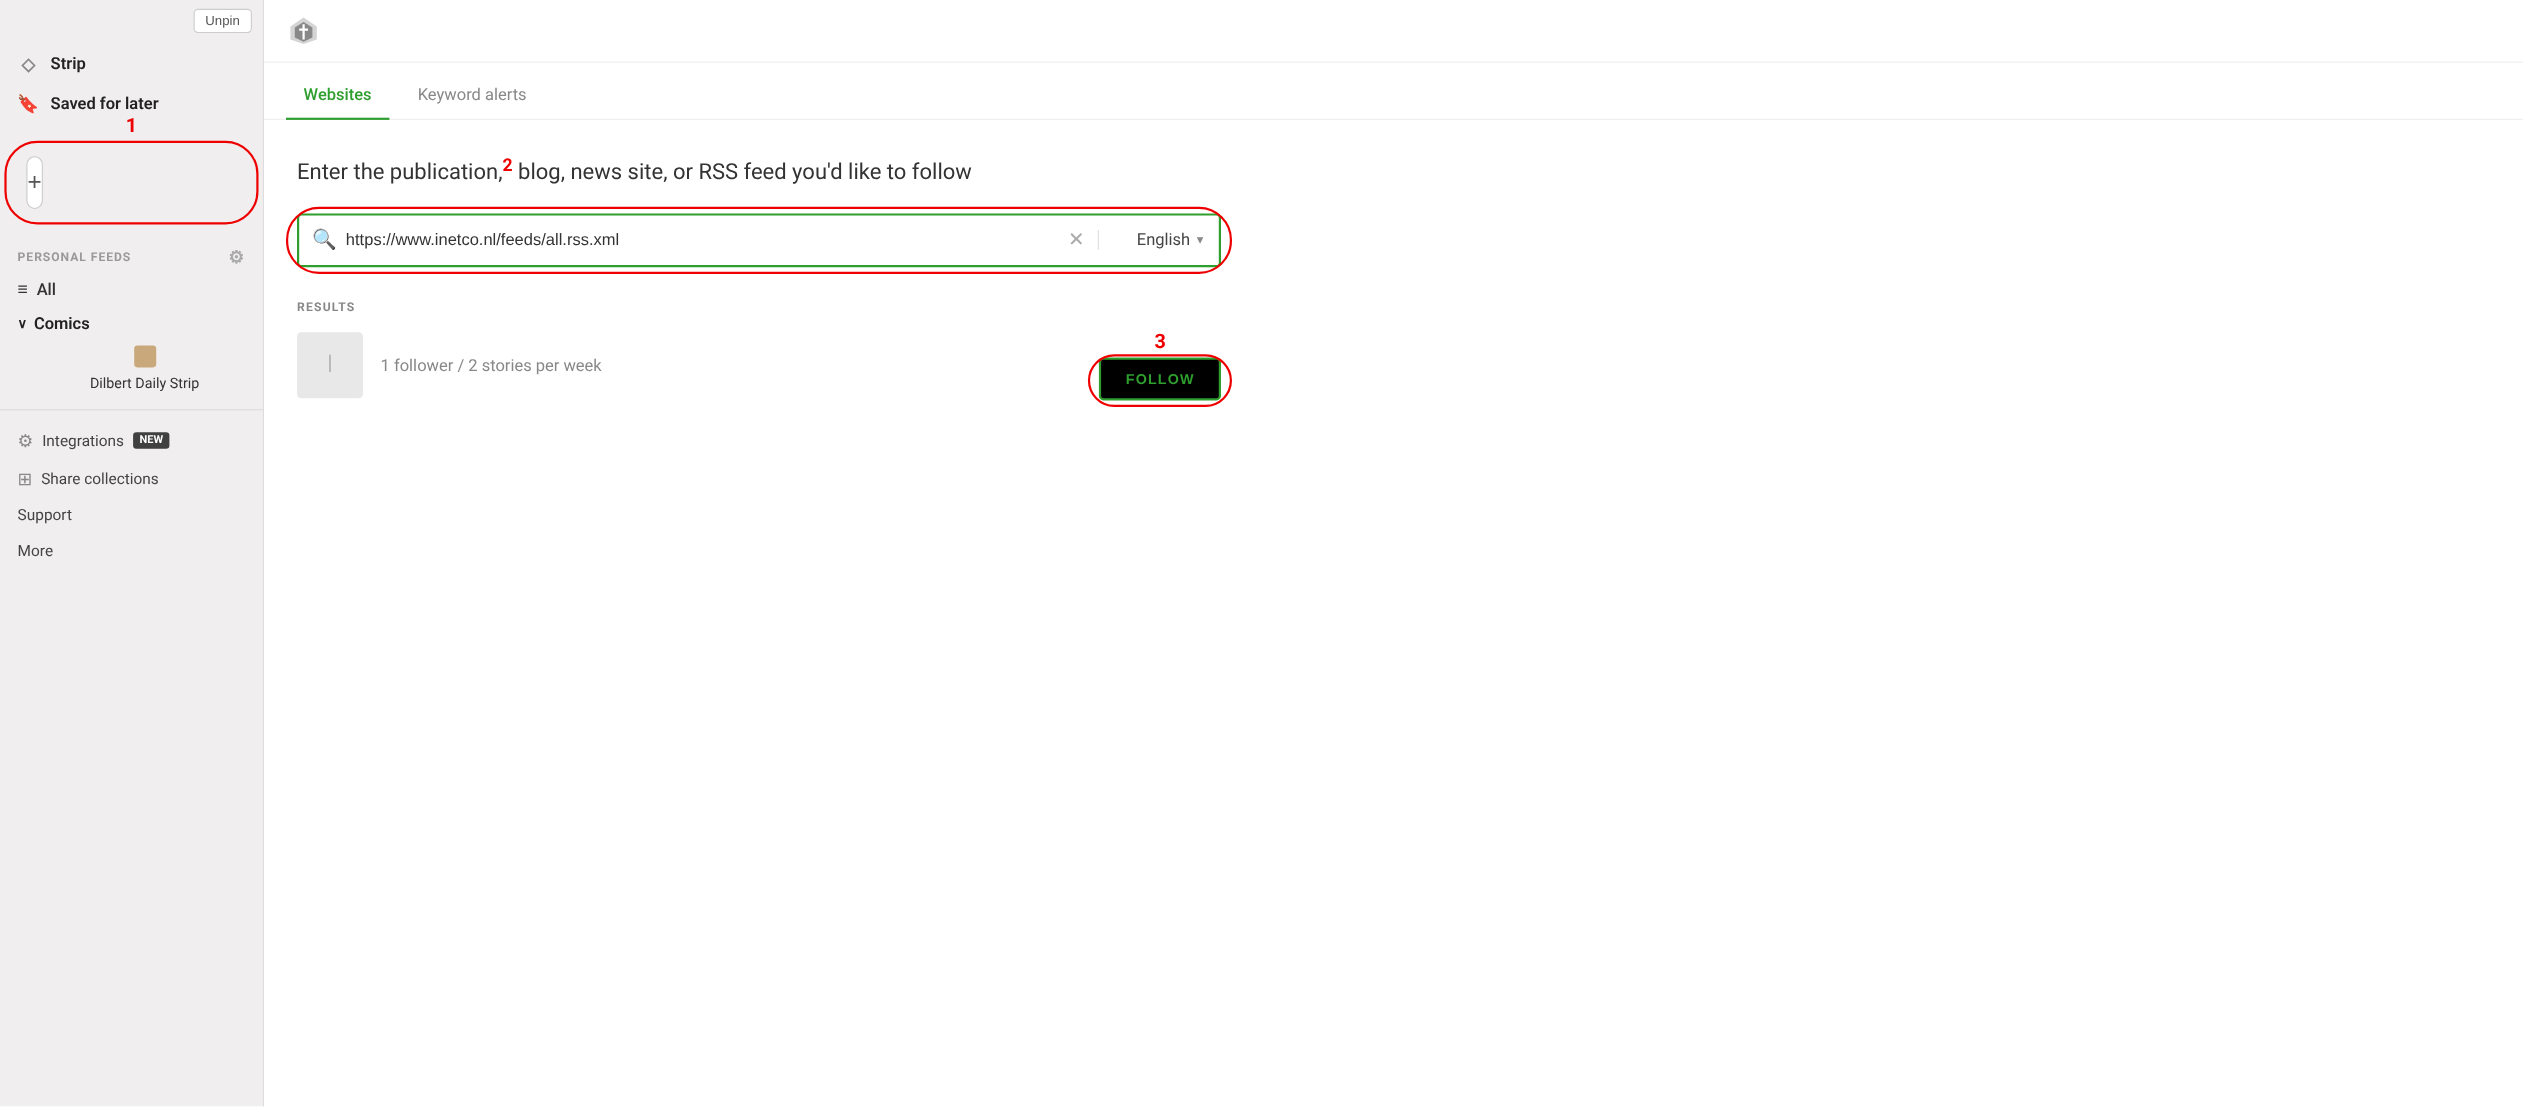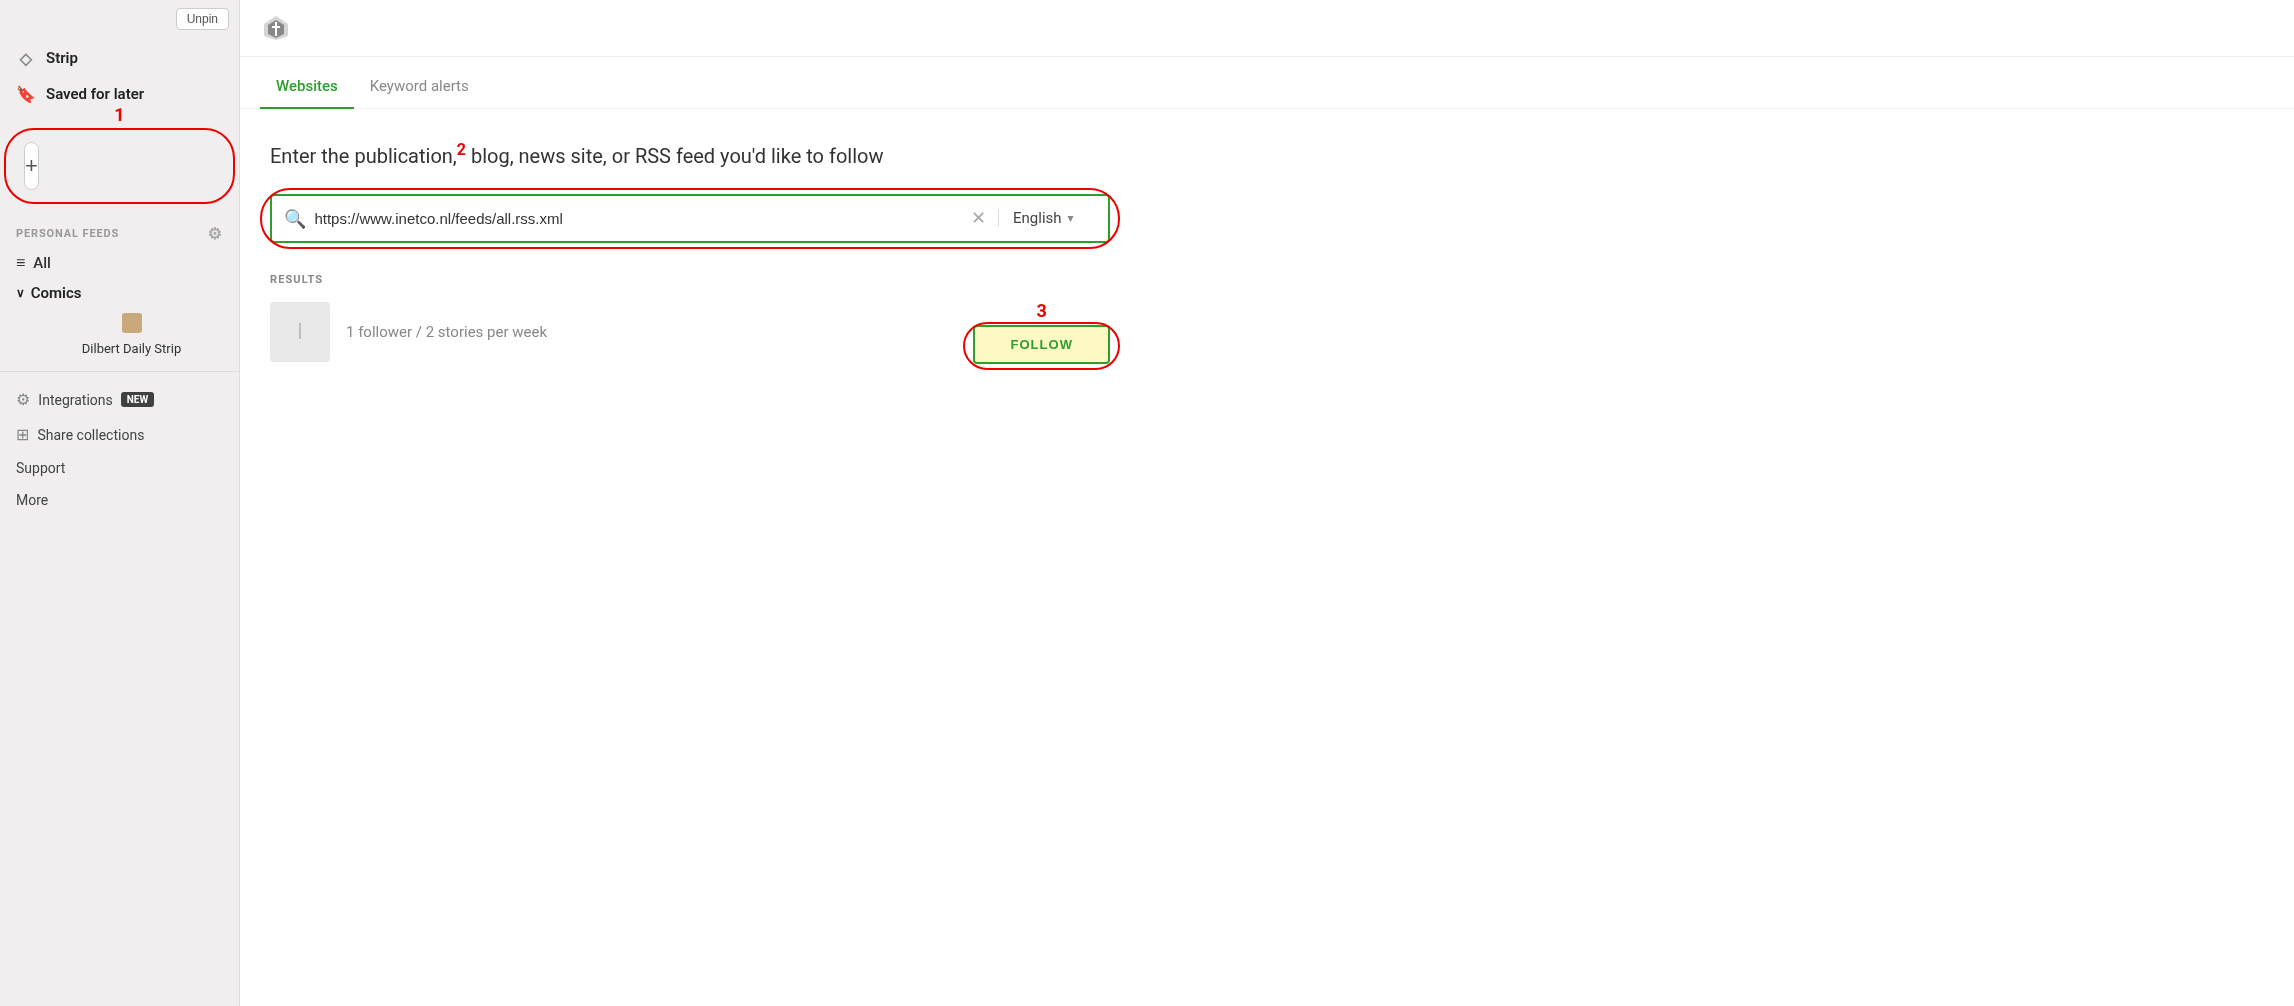--- a/index.html
+++ b/index.html
@@ -196,21 +196,21 @@
     }
 
     .feedly-logo {
       width: 32px;
       height: 32px;
       color: #888;
     }
 
     .tabs {
       display: flex;
-      gap: 0;
+      gap: 10px;
       padding: 0 20px;
       border-bottom: 1px solid #eee;
       margin-top: 8px;
     }
 
     .tab {
       padding: 12px 16px;
       font-size: 15px;
       color: #888;
       cursor: pointer;
@@ -287,21 +287,21 @@
     }
 
     .lang-select-wrapper {
       display: flex;
       align-items: center;
       border-left: 1px solid #ddd;
       padding: 0 14px;
       gap: 6px;
       cursor: pointer;
       min-width: 110px;
-      justify-content: flex-start;
+      justify-content: flex-end;
     }
 
     .lang-label {
       font-size: 15px;
       color: #444;
     }
 
     .chevron-icon {
       color: #888;
       font-size: 12px;
@@ -368,26 +368,26 @@
 
     .annotation-3 {
       color: #e00;
       font-size: 18px;
       font-weight: bold;
       margin-bottom: 4px;
     }
 
     .follow-btn {
       border: 2px solid #2e9e2e;
-      background: #fef9c3;
+      background: #000000;
       color: #2e9e2e;
       font-size: 13px;
       font-weight: 700;
       letter-spacing: 0.08em;
-      padding: 10px 35px;
+      padding: 10px 22px;
       border-radius: 4px;
       cursor: pointer;
       text-align: right;
     }
 
     .follow-circle {
       position: absolute;
       top: 22px; left: -10px; right: -10px; bottom: -6px;
       border: 2px solid #e00;
       border-radius: 30px;

